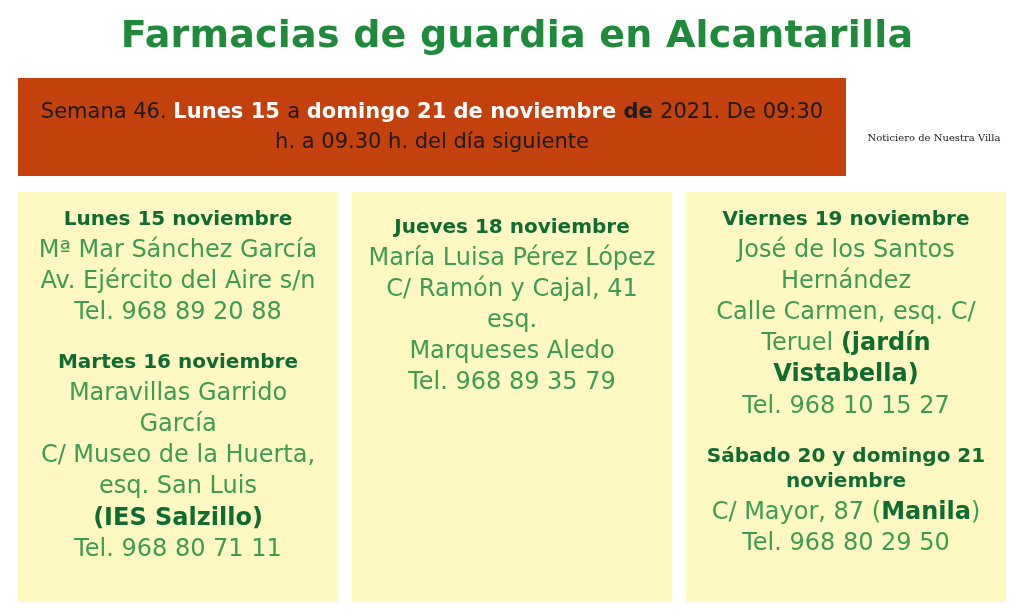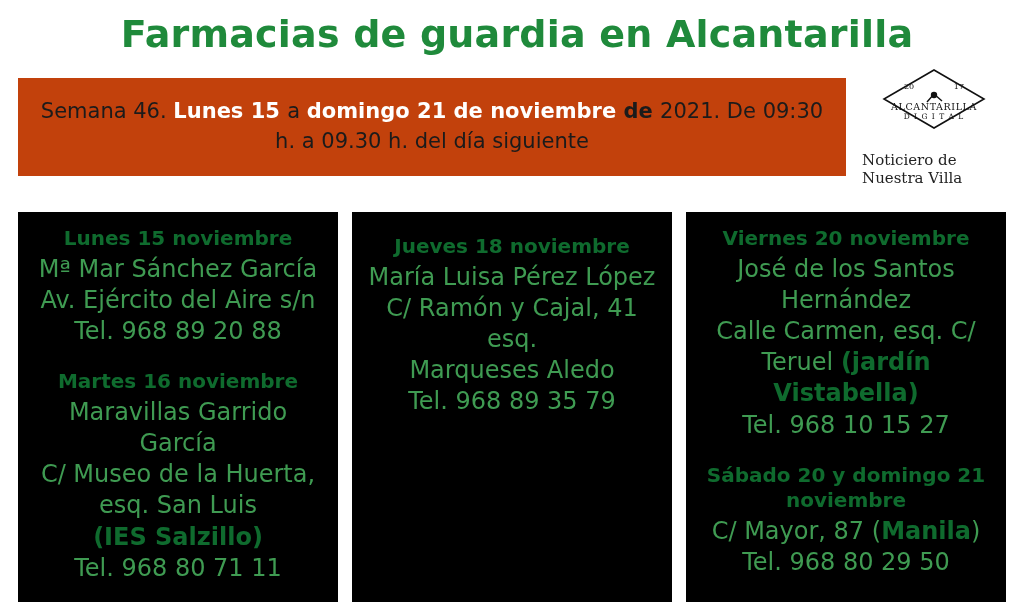--- a/index.html
+++ b/index.html
@@ -68,40 +68,39 @@
     justify-content: center;
   }
   .logo-diamond {
     position: relative;
     width: 104px;
     height: 62px;
   }
   .logo-diamond svg { display: block; }
   .logo-caption {
     margin-top: 21px;
-    font-size: 15px;
+    font-size: 10px;
     color: #222;
     font-family: "DejaVu Serif", serif;
   }
   .columns {
     position: absolute;
     left: 18px;
     top: 192px;
     width: 988px;
     height: 410px;
     display: flex;
     gap: 14px;
   }
   .col {
     width: 320px;
-    background: #000000;
+    background: #fef9c3;
     box-sizing: border-box;
     padding: 14px 10px 10px 10px;
     text-align: center;
-    margin-top: 20px;
   }
   .entry { margin-bottom: 14px; }
   .entry:last-child { margin-bottom: 0; }
   .entry-head {
     font-size: 20px;
     font-weight: bold;
     color: #0f6b2e;
     line-height: 1.28;
     margin-bottom: 2px;
   }
@@ -123,31 +122,20 @@
 
   <div class="title">Farmacias de guardia en Alcantarilla</div>
 
   <div class="banner">
     <div class="banner-text">
       <span>Semana 46. </span><b>Lunes 15 </b><span>a </span><b> domingo 21 de noviembre </b><span class="dark-b">de </span><span>2021. De 09:30 h. a 09.30 h. del día siguiente</span>
     </div>
   </div>
 
   <div class="logo">
-    <div class="logo-diamond">
-      <svg width="104" height="62" viewBox="0 0 104 62">
-        <polygon points="52,2 102,31 52,60 2,31" fill="none" stroke="#111" stroke-width="1.6"></polygon>
-        <circle cx="52" cy="27" r="3.2" fill="#111"></circle>
-        <path d="M45 34 L52 26 L60 33" stroke="#111" stroke-width="1.4" fill="none"></path>
-      </svg>
-      <div style="position:absolute;left:22px;top:14px;font-size:8px;font-family:'DejaVu Serif',serif;color:#111;">20</div>
-      <div style="position:absolute;right:22px;top:14px;font-size:8px;font-family:'DejaVu Serif',serif;color:#111;">17</div>
-      <div style="position:absolute;left:0;right:0;top:33px;text-align:center;font-size:9.5px;letter-spacing:0.6px;font-family:'DejaVu Serif',serif;color:#111;">ALCANTARILLA</div>
-      <div style="position:absolute;left:0;right:0;top:44px;text-align:center;font-size:7.5px;letter-spacing:1px;font-family:'DejaVu Serif',serif;color:#111;">D I G I T A L</div>
-    </div>
     <div class="logo-caption">Noticiero de Nuestra Villa</div>
   </div>
 
   <div class="columns">
 
     <div class="col">
       <div class="entry">
         <div class="entry-head">Lunes 15 noviembre</div>
         <div class="entry-line">Mª Mar Sánchez García</div>
         <div class="entry-line">Av. Ejército del Aire s/n</div>
@@ -170,21 +158,21 @@
         <div class="entry-head">Jueves 18 noviembre</div>
         <div class="entry-line">María Luisa Pérez López</div>
         <div class="entry-line">C/ Ramón y Cajal, 41 esq.</div>
         <div class="entry-line">Marqueses Aledo</div>
         <div class="entry-line">Tel. 968 89 35 79</div>
       </div>
     </div>
 
     <div class="col">
       <div class="entry">
-        <div class="entry-head">Viernes 20 noviembre</div>
+        <div class="entry-head">Viernes 19 noviembre</div>
         <div class="entry-line">José de los Santos Hernández</div>
         <div class="entry-line">Calle Carmen, esq. C/</div>
         <div class="entry-line"><span>Teruel </span><b>(jardín Vistabella)</b></div>
         <div class="entry-line">Tel. 968 10 15 27</div>
       </div>
       <div class="spacer-sm"></div>
       <div class="entry">
         <div class="entry-head">Sábado 20 y domingo 21 noviembre</div>
         <div class="entry-line"><span>C/ Mayor, 87 (</span><b>Manila</b><span>)</span></div>
         <div class="entry-line">Tel. 968 80 29 50</div>

